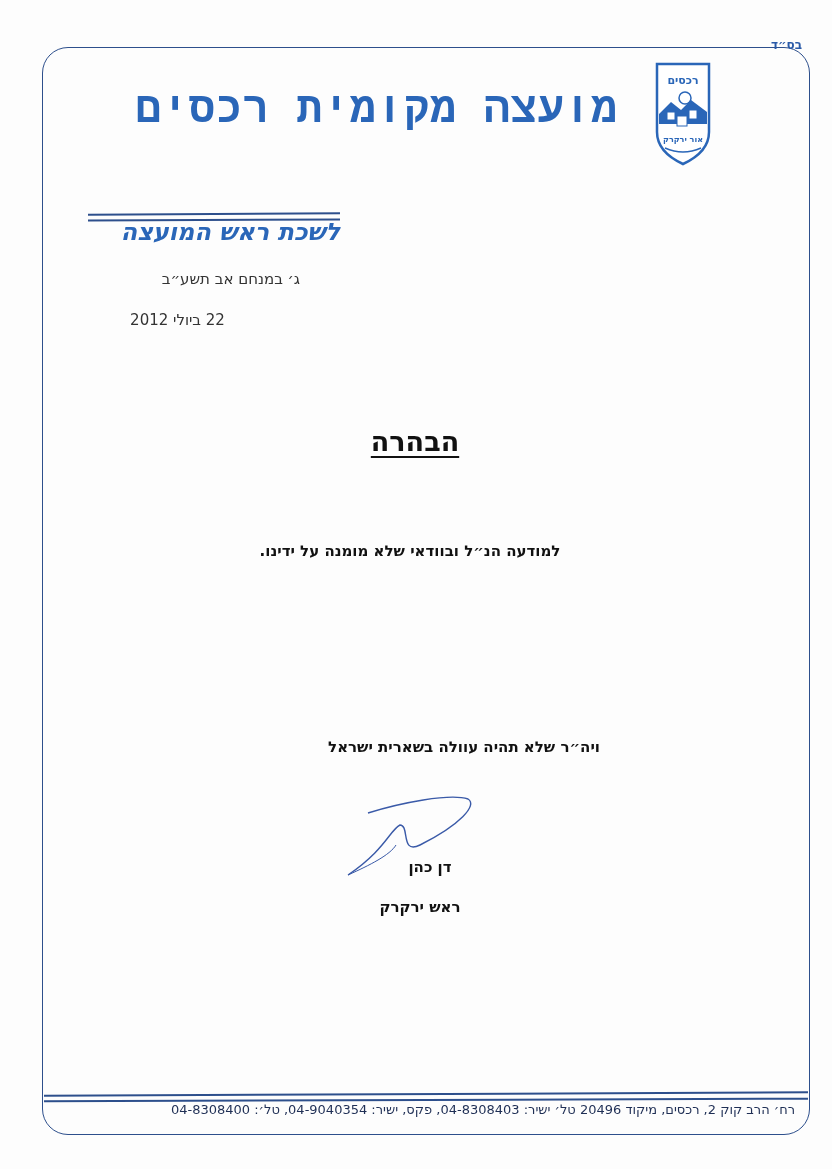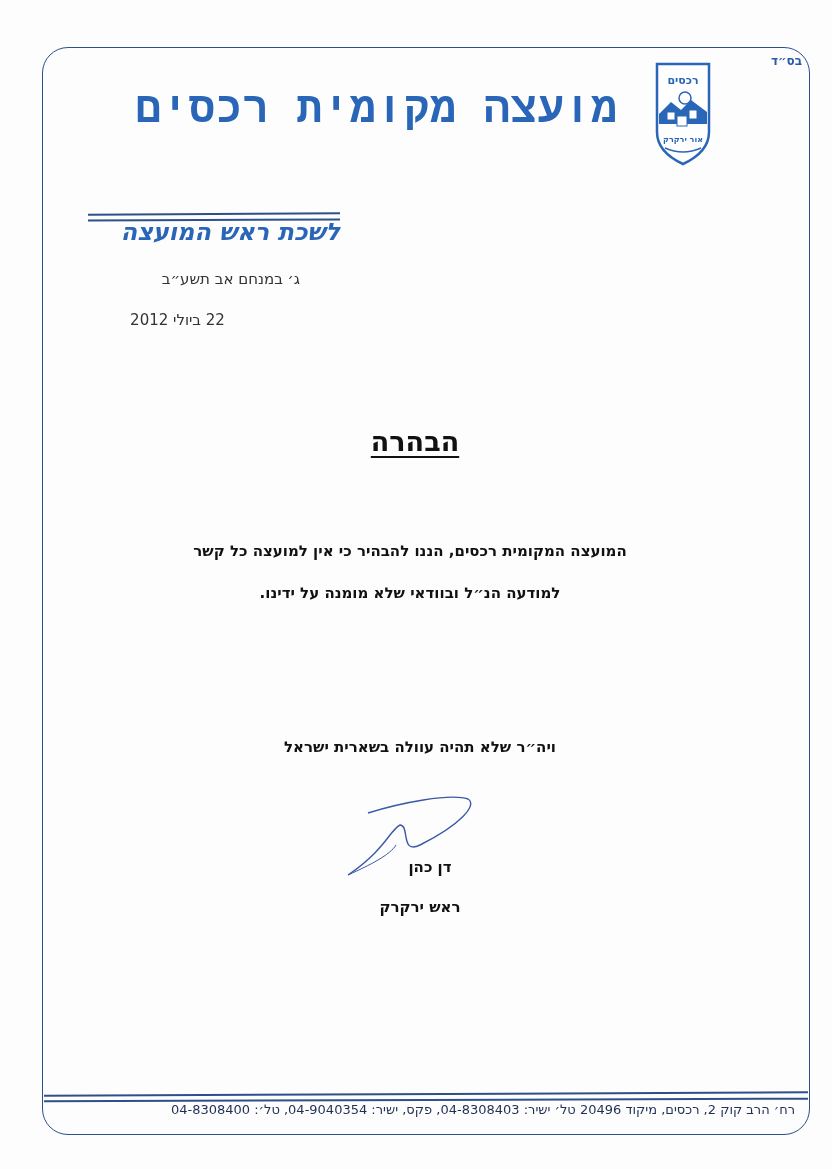--- a/index.html
+++ b/index.html
@@ -7,21 +7,21 @@
       width: 832px; height: 1169px; position: relative; overflow: hidden;
       background: #fdfdfd;
       font-family: "DejaVu Sans", sans-serif;
     }
     .frame {
       position: absolute; left: 42px; top: 47px; width: 768px; height: 1088px;
       border: 1.5px solid #2d4f8c; border-radius: 26px; box-sizing: border-box;
     }
     .bsd {
       position: absolute; right: 30px; top: 38px; direction: rtl;
-      font-size: 12px; font-weight: bold; color: #2a5aa8; margin-top: 16px;
+      font-size: 12px; font-weight: bold; color: #2a5aa8;
     }
     .logo {
       position: absolute; left: 655px; top: 62px; width: 56px; height: 104px;
     }
     .title {
       position: absolute; left: 88px; top: 86px; width: 530px; direction: rtl; text-align: right;
       font-family: Liberation Mono, monospace; font-weight: bold; font-size: 43px; color: #2a66b8;
       letter-spacing: 1px; white-space: nowrap;
     }
     .subtitle {
@@ -42,21 +42,21 @@
       position: absolute; left: 340px; top: 426px; width: 150px; text-align: center; direction: rtl;
       font-weight: bold; font-size: 27px; color: #111; text-decoration: underline; text-underline-offset: 5px;
       text-decoration-thickness: 2px;
     }
     .body-text {
       position: absolute; left: 140px; top: 530px; width: 540px; direction: rtl; text-align: center;
       font-weight: bold; font-size: 15px; color: #111; line-height: 42px;
     }
     .body-text div { white-space: nowrap; }
     .closing {
-      position: absolute; left: 240px; top: 738px; width: 360px; direction: rtl; text-align: center;
+      position: absolute; left: 240px; top: 738px; width: 360px; direction: rtl; text-align: right;
       font-weight: bold; font-size: 15px; color: #111; white-space: nowrap;
     }
     .signature { position: absolute; left: 340px; top: 785px; width: 140px; height: 95px; }
     .signer-name {
       position: absolute; left: 380px; top: 858px; width: 100px; direction: rtl; text-align: center;
       font-weight: bold; font-size: 15px; color: #111;
     }
     .signer-title {
       position: absolute; left: 360px; top: 898px; width: 120px; direction: rtl; text-align: center;
       font-weight: bold; font-size: 15px; color: #111;
@@ -91,21 +91,20 @@
 <div class="subtitle">לשכת ראש המועצה</div>
 <div class="sub-rule1"></div>
 <div class="sub-rule2"></div>
 
 <div class="hebrew-date">ג׳ במנחם אב תשע״ב</div>
 <div class="greg-date">22 ביולי 2012</div>
 
 <div class="heading">הבהרה</div>
 
 <div class="body-text">
-  <div>המועצה המקומית רכסים, הננו להבהיר כי אין למועצה כל קשר</div>
   <div>למודעה הנ״ל ובוודאי שלא מומנה על ידינו.</div>
 </div>
 
 <div class="closing">ויה״ר שלא תהיה עוולה בשארית ישראל</div>
 
 <svg class="signature" viewBox="0 0 140 95">
   <path d="M28 28 C60 18 110 8 128 14 C138 20 120 40 80 60 C60 70 70 40 60 40 C50 45 45 65 8 90" fill="none" stroke="#3a5aa8" stroke-width="1.4"></path>
   <path d="M8 90 C30 80 50 70 56 60" fill="none" stroke="#3a5aa8" stroke-width="1"></path>
 </svg>
 

